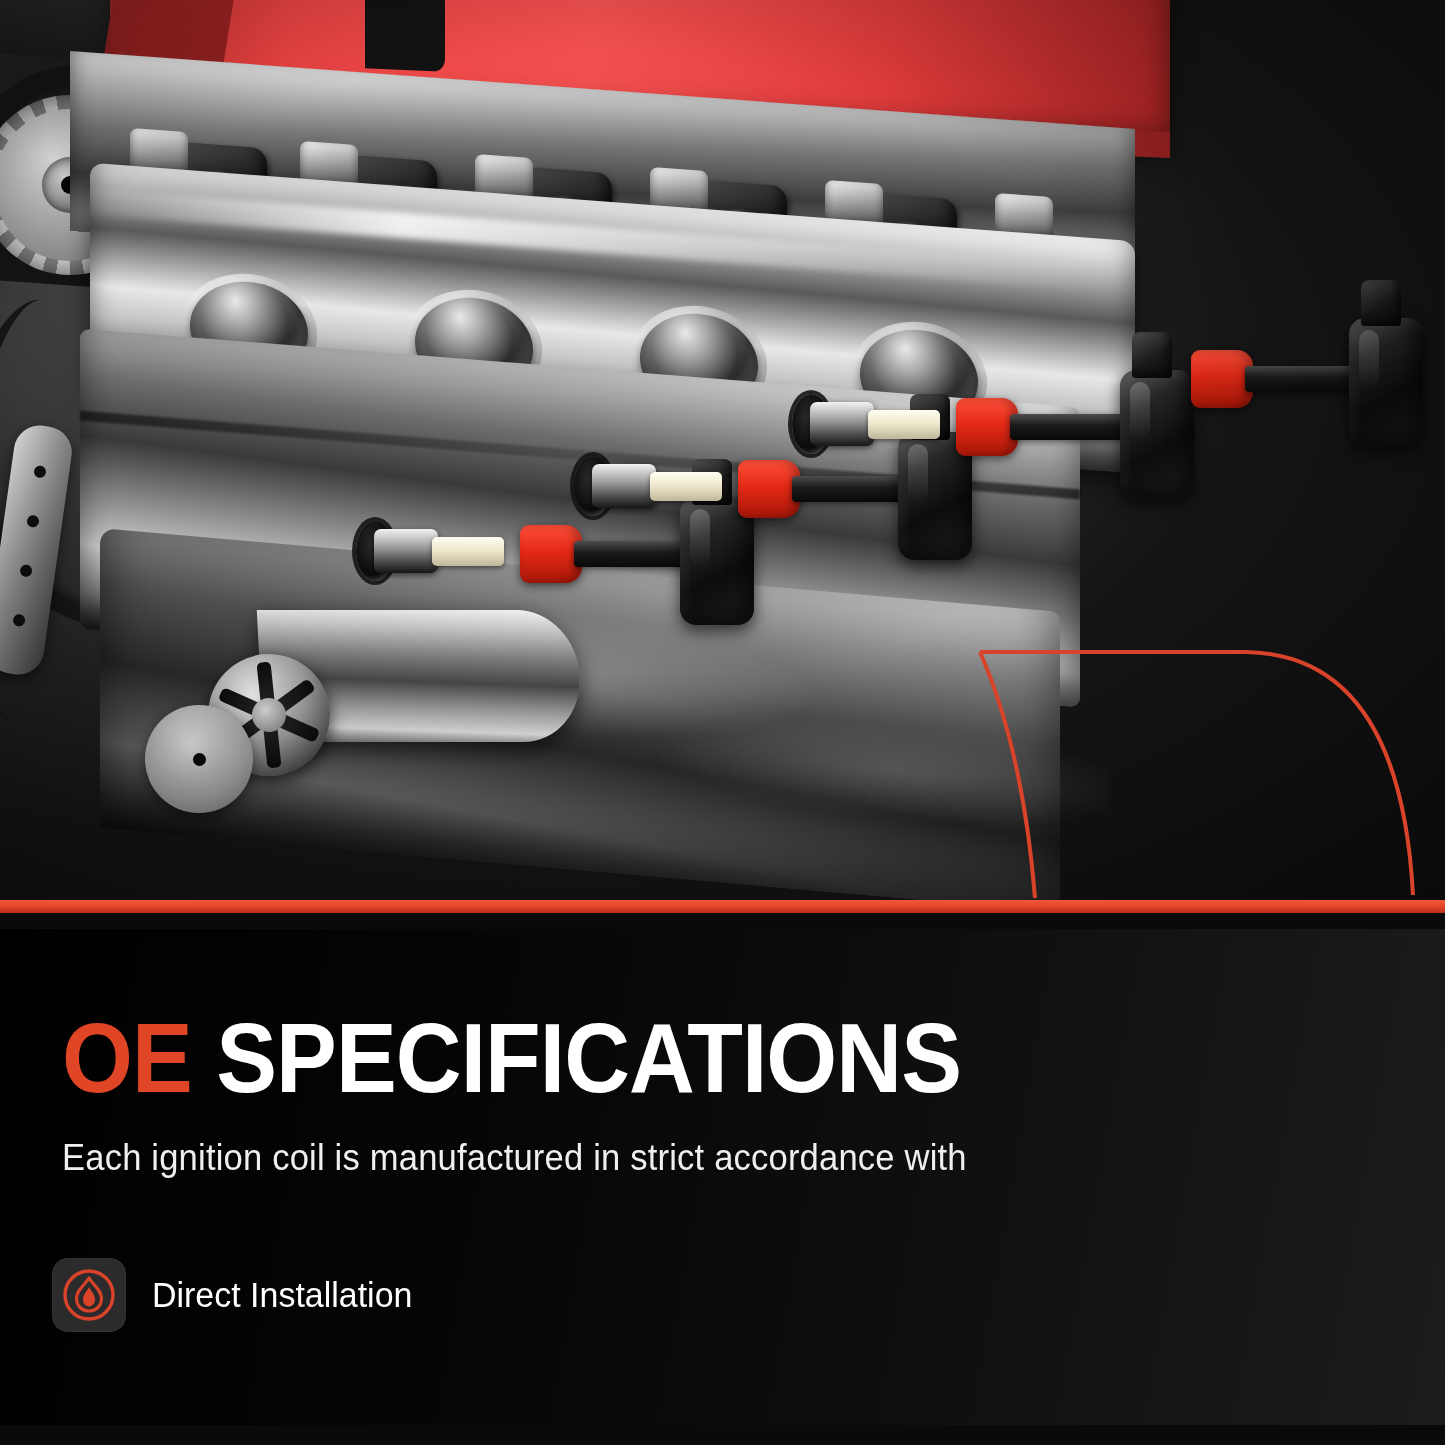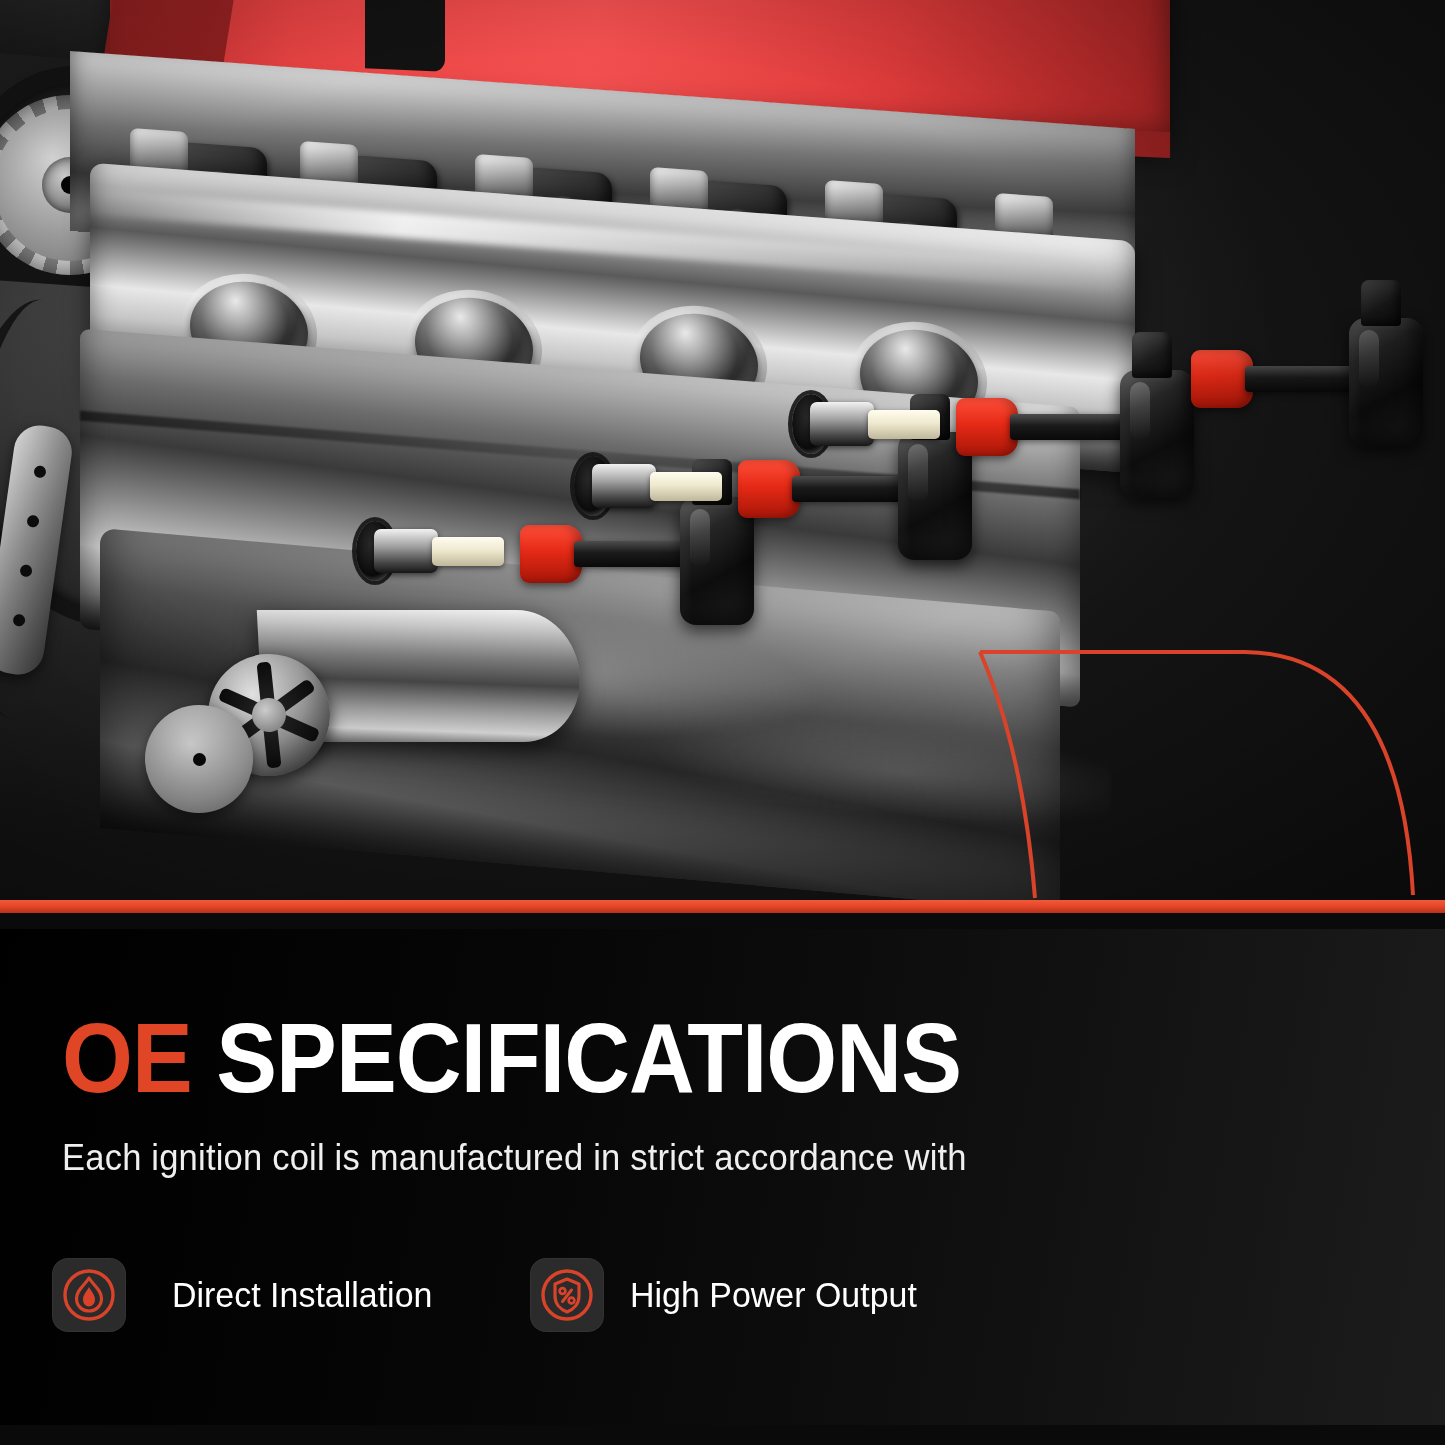--- a/index.html
+++ b/index.html
@@ -349,21 +349,21 @@
 
   .features {
     position:absolute; left:52px; top:318px;
     width:1360px; height:96px;
     display:flex; align-items:center;
   }
   .feature {
     display:flex; align-items:center; height:96px;
   }
   .feature.f1 { width:440px; }
-  .feature.f2 { width:478px;gap:20px; }
+  .feature.f2 { width:478px; }
   .feature.f3 { width:440px; }
   .fbox {
     width:74px; height:74px; flex:0 0 74px;
     border-radius:16px;
     background:#2b2b2b;
     display:flex; align-items:center; justify-content:center;
     box-shadow:inset 0 0 0 1px rgba(255,255,255,.04);
   }
   .flabel {
     margin-left:26px;
@@ -508,29 +508,15 @@
         <div class="fbox">
           <svg width="56" height="56" viewBox="0 0 56 56">
             <circle cx="28" cy="28" r="24" fill="none" stroke="#d8432a" stroke-width="3.4"></circle>
             <path d="M28 11 C 23 19 15.5 23 15.5 31.5 C 15.5 38.8 21.1 44 28 44 C 34.9 44 40.5 38.8 40.5 31.5 C 40.5 23 33 19 28 11 Z" fill="none" stroke="#d8432a" stroke-width="3.2" stroke-linejoin="round"></path>
             <path d="M28 20 C 25.5 25 22 27.5 22 32.5 C 22 36.6 24.7 39.5 28 39.5 C 31.3 39.5 34 36.6 34 32.5 C 34 27.5 30.5 25 28 20 Z" fill="#d8432a"></path>
           </svg>
         </div>
         <div class="flabel">Direct Installation</div>
       </div>
 
-      <div class="feature f3">
-        <div class="fbox">
-          <svg width="56" height="56" viewBox="0 0 56 56">
-            <circle cx="28" cy="28" r="24" fill="none" stroke="#d8432a" stroke-width="3.4"></circle>
-            <path d="M28 12 L 40 17 L 40 29 C 40 37 34.5 42.5 28 45 C 21.5 42.5 16 37 16 29 L 16 17 Z" fill="none" stroke="#d8432a" stroke-width="3.2" stroke-linejoin="round"></path>
-            <g stroke="#d8432a" stroke-width="3" stroke-linecap="round">
-              <line x1="23.5" y1="34.5" x2="32.5" y2="23"></line>
-            </g>
-            <circle cx="23.5" cy="24" r="2.9" fill="none" stroke="#d8432a" stroke-width="2.7"></circle>
-            <circle cx="32.5" cy="33.5" r="2.9" fill="none" stroke="#d8432a" stroke-width="2.7"></circle>
-          </svg>
-        </div>
-        <div class="flabel">High Power Output</div>
-      </div>
     </div>
   </div>
 </div>
 
 </body></html>

